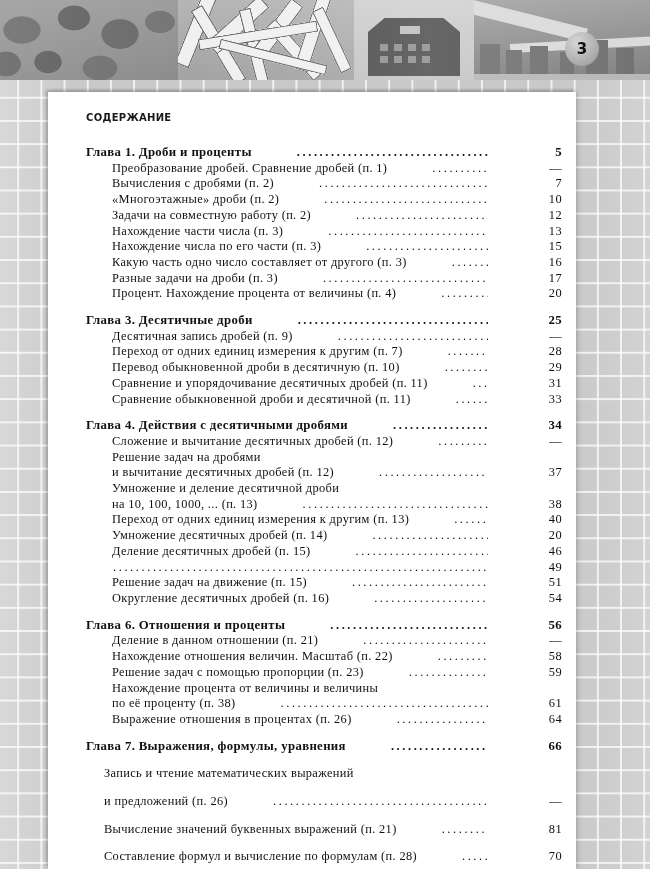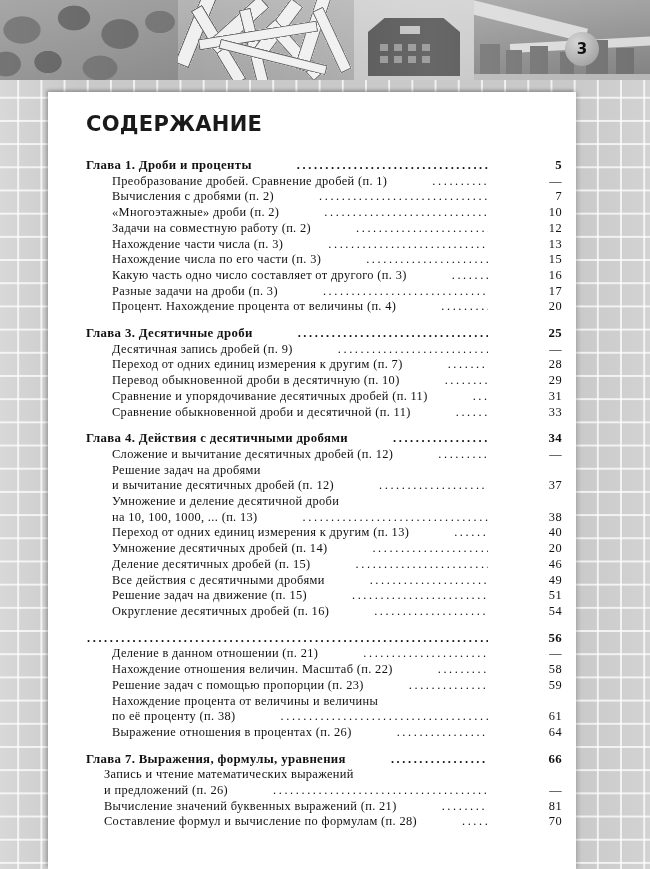--- a/index.html
+++ b/index.html
@@ -99,21 +99,21 @@
     width: 528px; height: 777px;
     background: #ffffff;
     box-shadow: -2px -2px 3px rgba(0,0,0,0.22), 2px 0 4px rgba(0,0,0,0.16);
     z-index: 4;
   }
   #card-inner { padding: 20px 14px 0 38px; }
 
   .doc-title {
     font-family: "DejaVu Sans", sans-serif;
     font-weight: bold;
-    font-size: 21px;
+    font-size: 10px;
     letter-spacing: 0.3px;
     color: #1a1a1a;
     margin: 0 0 22px 0;
   }
   .part-title {
     font-family: "DejaVu Sans", sans-serif;
     font-weight: bold;
     font-size: 13.5px;
     letter-spacing: 0.3px;
     color: #1a1a1a;
@@ -147,21 +147,21 @@
     flex: 0 0 28px;
     text-align: right;
     letter-spacing: 0.4px;
   }
   .row.chapter-row {
     font-weight: bold;
     font-size: 12.8px;
     margin-left: 0;
   }
   .row.item-row { margin-left: 26px; }
-  .row.item-row.narrow { margin-left: 18px; }
+  .row.item-row.narrow { margin-left: 18px; margin-top: 12px; }
   .row.cont {  }
   .row.noleader .leader { visibility: hidden; }
   .dash { letter-spacing: 0; }
 </style>
 </head>
 <body>
 
 <div id="page-bg"></div>
 
 <div id="banner">
@@ -342,37 +342,37 @@
             <span class="label">Умножение десятичных дробей (п. 14)</span>
             <span class="leader">........................................................................................................................................................................................................</span>
             <span class="pg">20</span>
           </div>
           <div class="row item-row">
             <span class="label">Деление десятичных дробей (п. 15)</span>
             <span class="leader">........................................................................................................................................................................................................</span>
             <span class="pg">46</span>
           </div>
           <div class="row item-row">
-            <span class="label">Все действия  с десятичными дробями</span>
             <span class="leader">........................................................................................................................................................................................................</span>
             <span class="pg">49</span>
           </div>
           <div class="row item-row">
             <span class="label">Решение задач на движение (п. 15)</span>
             <span class="leader">........................................................................................................................................................................................................</span>
             <span class="pg">51</span>
           </div>
           <div class="row item-row">
             <span class="label">Округление десятичных дробей (п. 16)</span>
             <span class="leader">........................................................................................................................................................................................................</span>
             <span class="pg">54</span>
           </div>
         </div>
         <div class="chapter">
           <div class="row chapter-row">
+            <span class="label">Глава 6. Отношения и проценты</span>
             <span class="leader">........................................................................................................................................................................................................</span>
             <span class="pg">56</span>
           </div>
           <div class="row item-row">
             <span class="label">Деление в данном отношении (п. 21)</span>
             <span class="leader">........................................................................................................................................................................................................</span>
             <span class="pg dash">—</span>
           </div>
           <div class="row item-row">
             <span class="label">Нахождение отношения величин. Масштаб (п. 22)</span>

